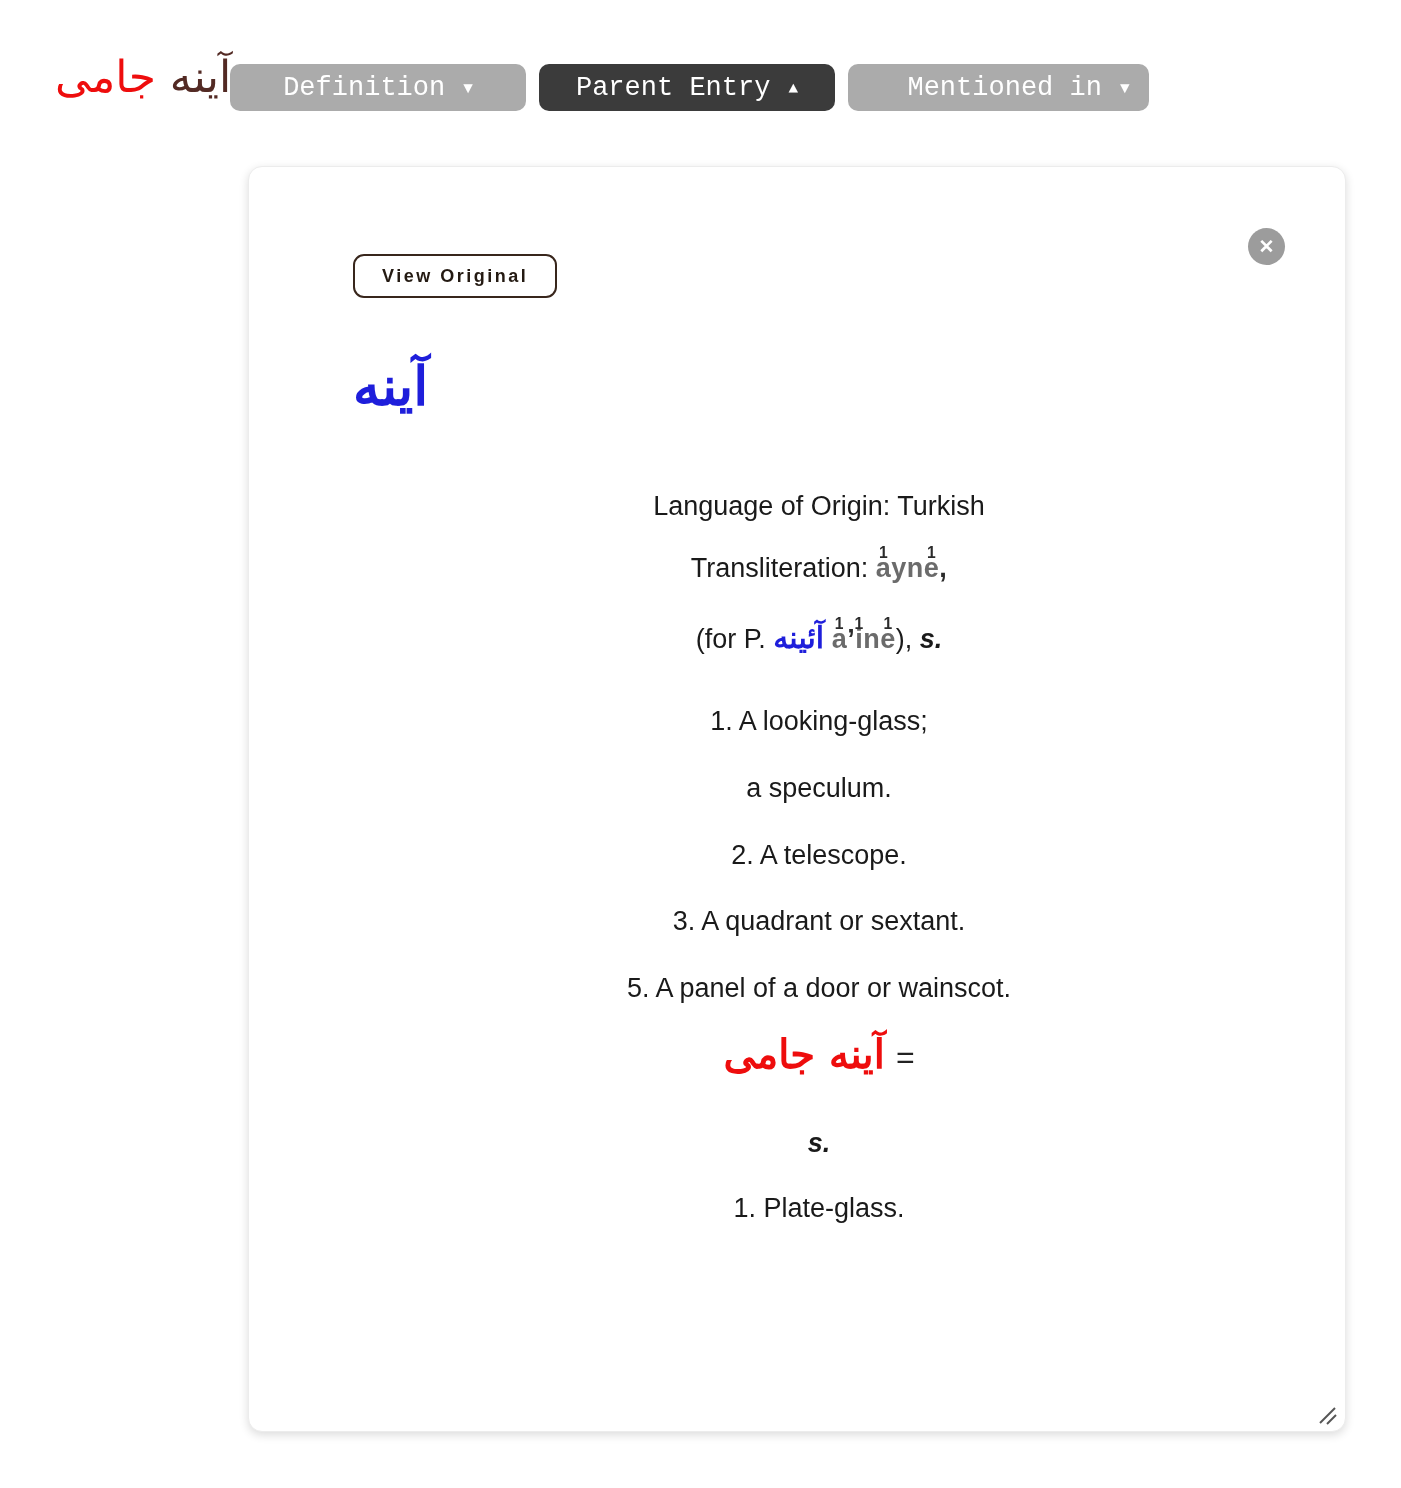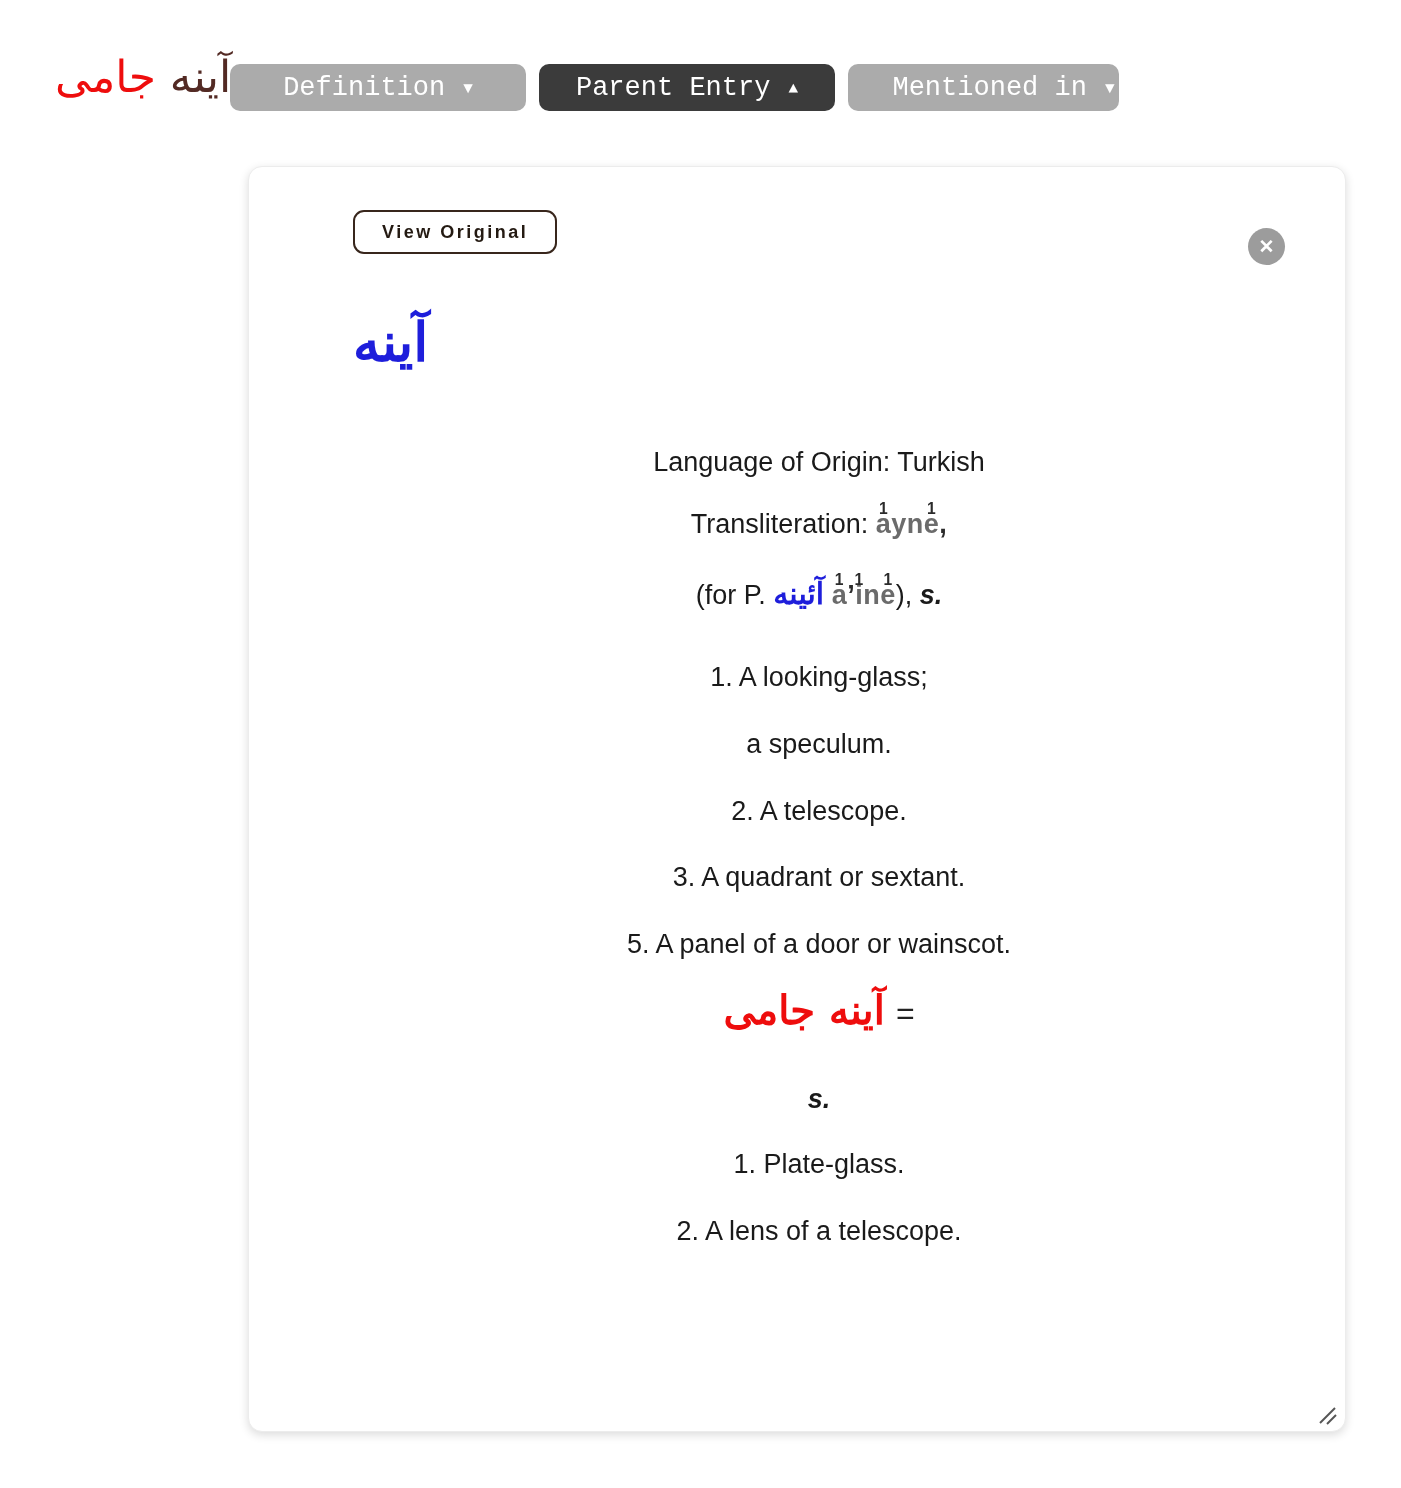--- a/index.html
+++ b/index.html
@@ -21,38 +21,38 @@
 
   .tabs { position: absolute; left: 230px; top: 64px; display: flex; gap: 13px; }
   .tab {
     width: 296px; height: 47px; border: none; border-radius: 10px;
     background: var(--tab-inactive, #ababab); color: #ffffff;
     font-size: 27px; font-family: Liberation Mono, monospace; font-weight: 400;
     display: inline-flex; align-items: center; justify-content: center; gap: 18px;
     cursor: pointer; padding: 0;
   }
   .tab.active { background: var(--tab-active, #3b3b3b); }
-  .tab:nth-child(3) { width: 271px; padding-left: 40px; }
+  .tab:nth-child(3) { width: 301px; padding-left: 40px; }
   .caret { font-size: 16px; line-height: 1; position: relative; top: 1px; }
 
   
   .card {
     position: absolute; left: 248px; top: 166px; width: 1098px; height: 1266px;
     background: #fff; border: 1px solid #ececec; border-radius: 14px;
     box-shadow: 0 3px 10px rgba(0,0,0,.14);
     padding: 43px 60px 0 104px;
   }
 
   .view-original {
     display: inline-flex; align-items: center; justify-content: center;
     height: 44px; padding: 0 27px;
     border: 2.5px solid var(--button-border, #38261c); border-radius: 11px;
     background: #ffffff; color: #241a12;
     font-size: 18px; font-weight: 700; letter-spacing: 2.5px;
-    font-family: inherit; cursor: pointer;
+    font-family: inherit; cursor: pointer; margin-top: 44px;
   }
 
   .close {
     position: absolute; top: 61px; right: 60px; width: 37px; height: 37px;
     border-radius: 50%; background: var(--close-gray, #9c9c9c); border: none;
     color: #ffffff; font-size: 19px; font-weight: 700; line-height: 1;
     display: flex; align-items: center; justify-content: center;
     cursor: pointer; padding: 0;
   }
 
@@ -143,21 +143,20 @@
         <p>3. A quadrant or sextant.</p>
         <p>5. A panel of a door or wainscot.</p>
       </div>
 
     <p class="equals"><span class="ar-red">آینه جامی</span> <span class="eq">=</span></p>
 
     <p class="pos2-line"><i>s.</i></p>
 
     <div class="defs defs2">
         <p>1. Plate-glass.</p>
-        <p>2. A lens of a telescope.</p>
       </div>
 
     <svg class="resize" width="20" height="20" viewBox="0 0 20 20">
       <line x1="3" y1="18" x2="18" y2="3" stroke="#555" stroke-width="2"></line>
       <line x1="10" y1="19" x2="19" y2="10" stroke="#555" stroke-width="2"></line>
     </svg>
 
   </div>
 </div>
 

